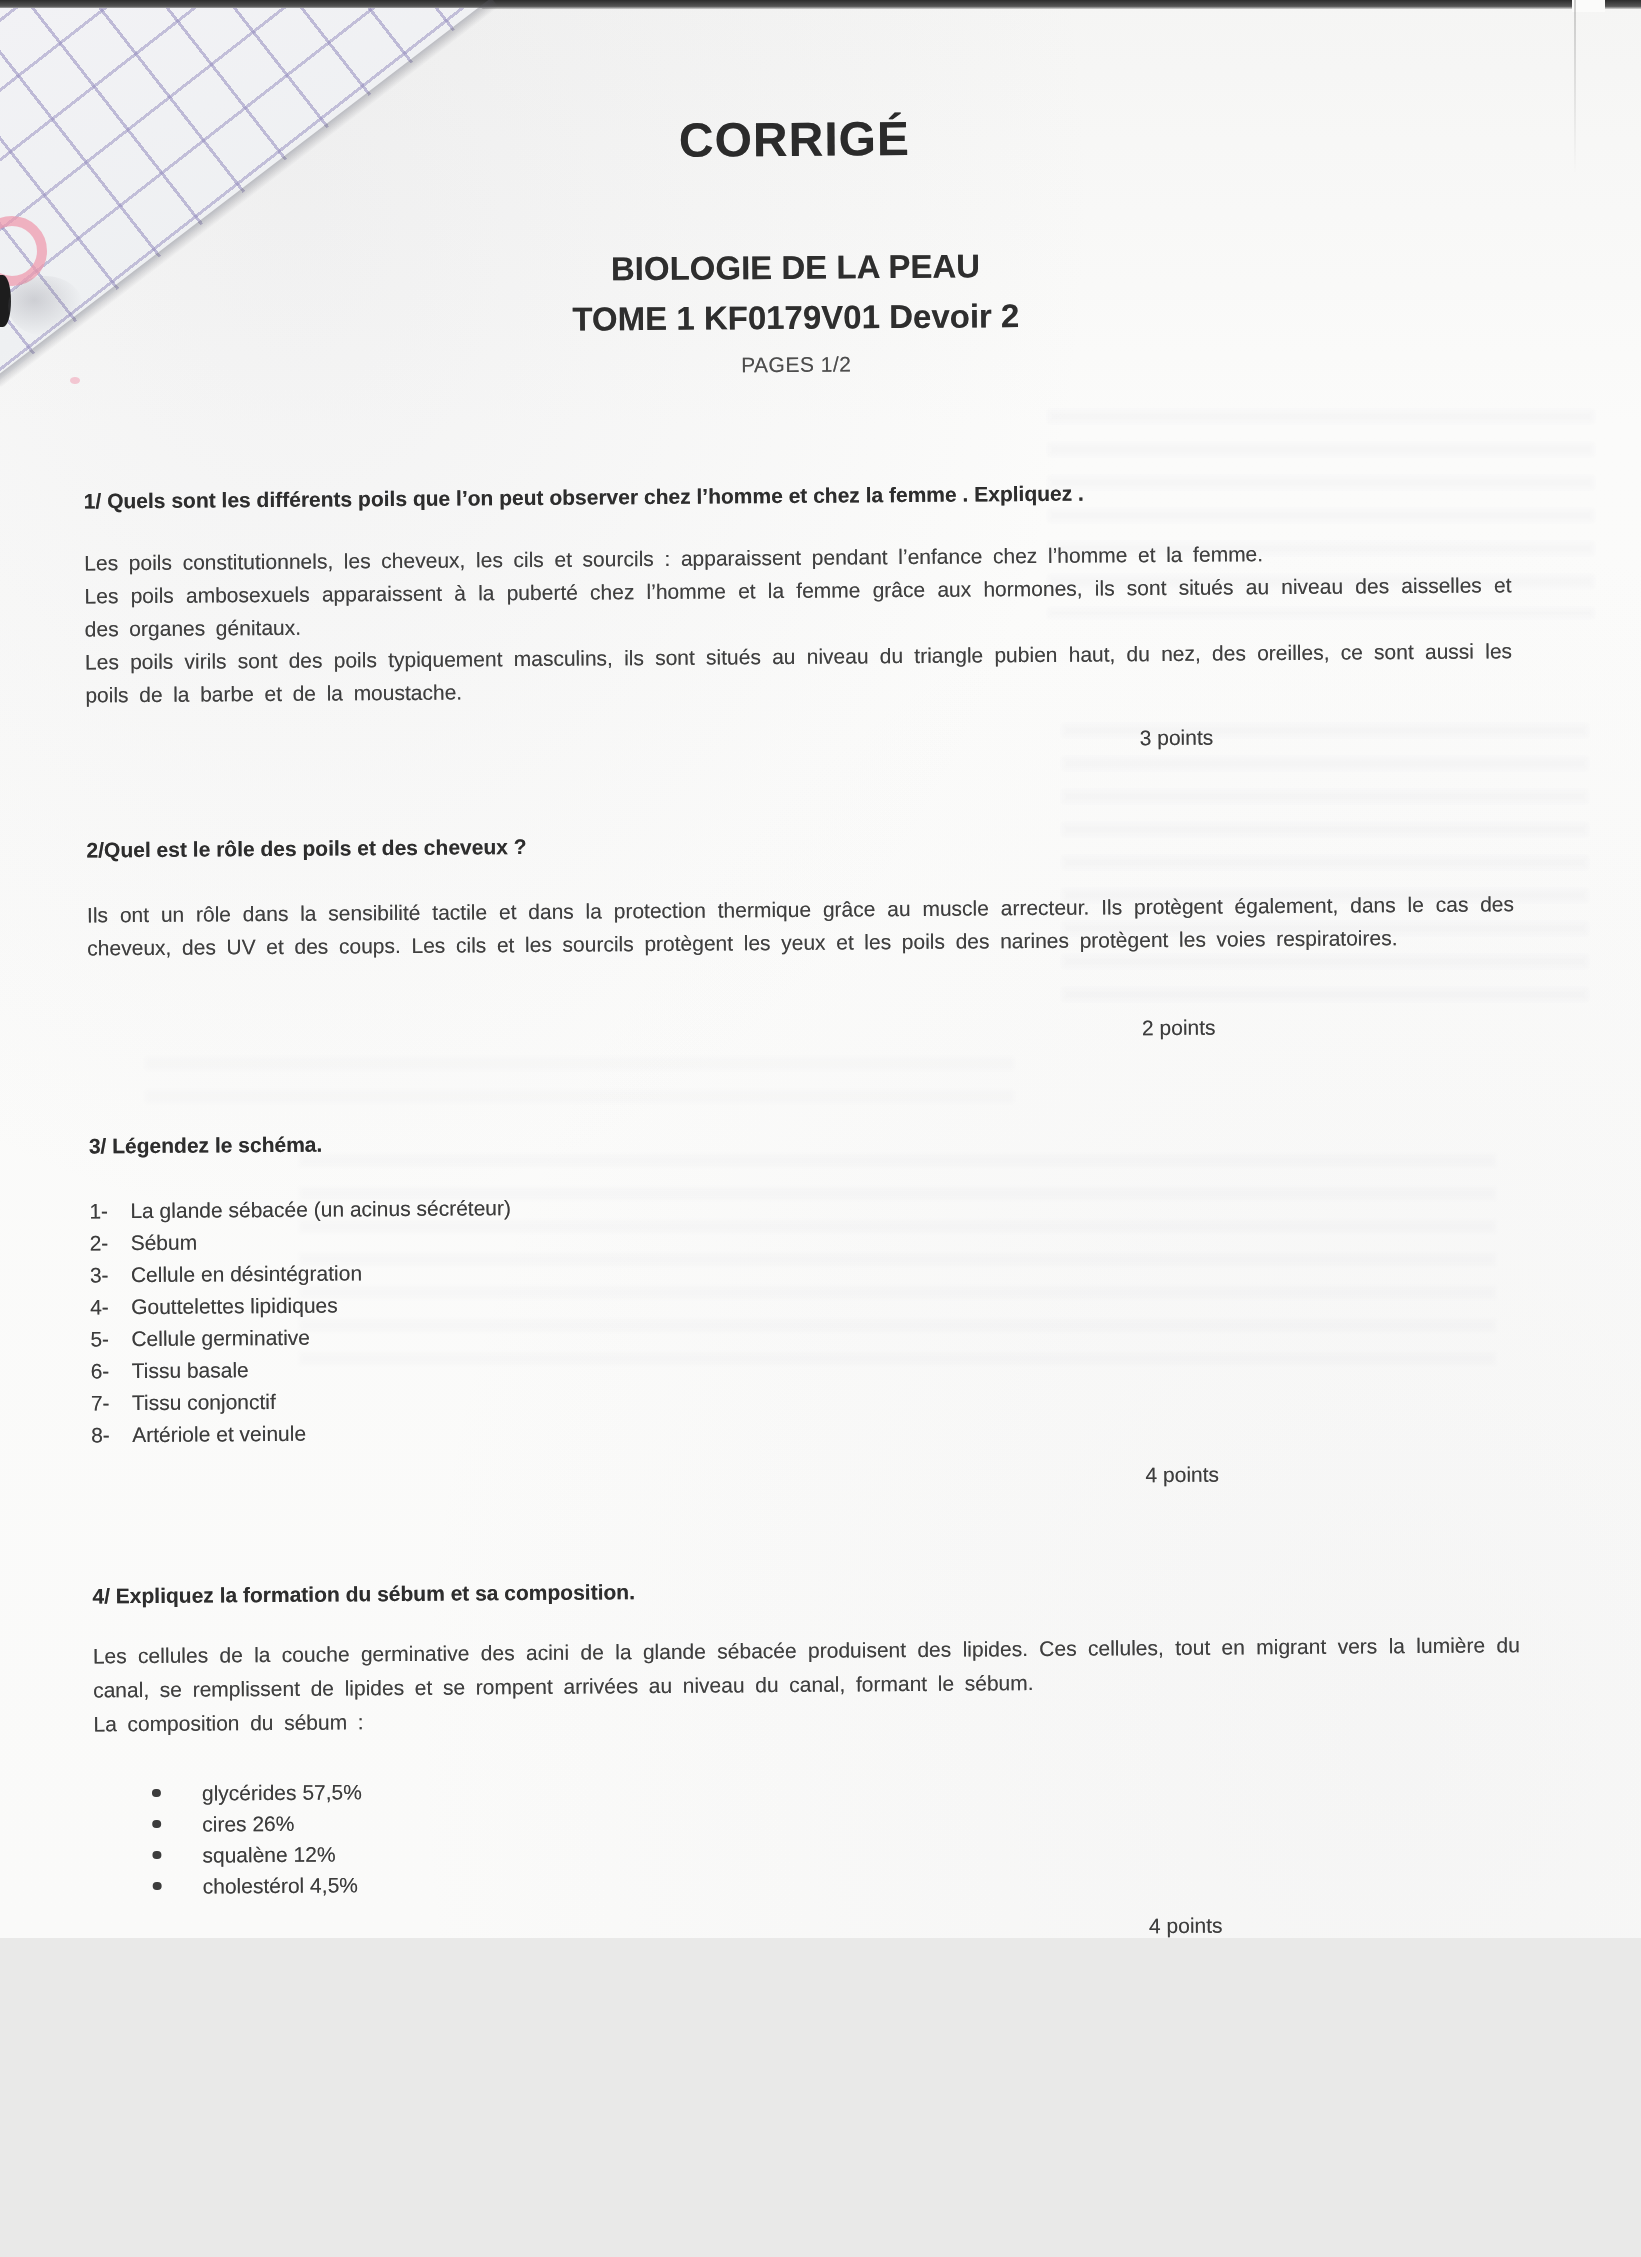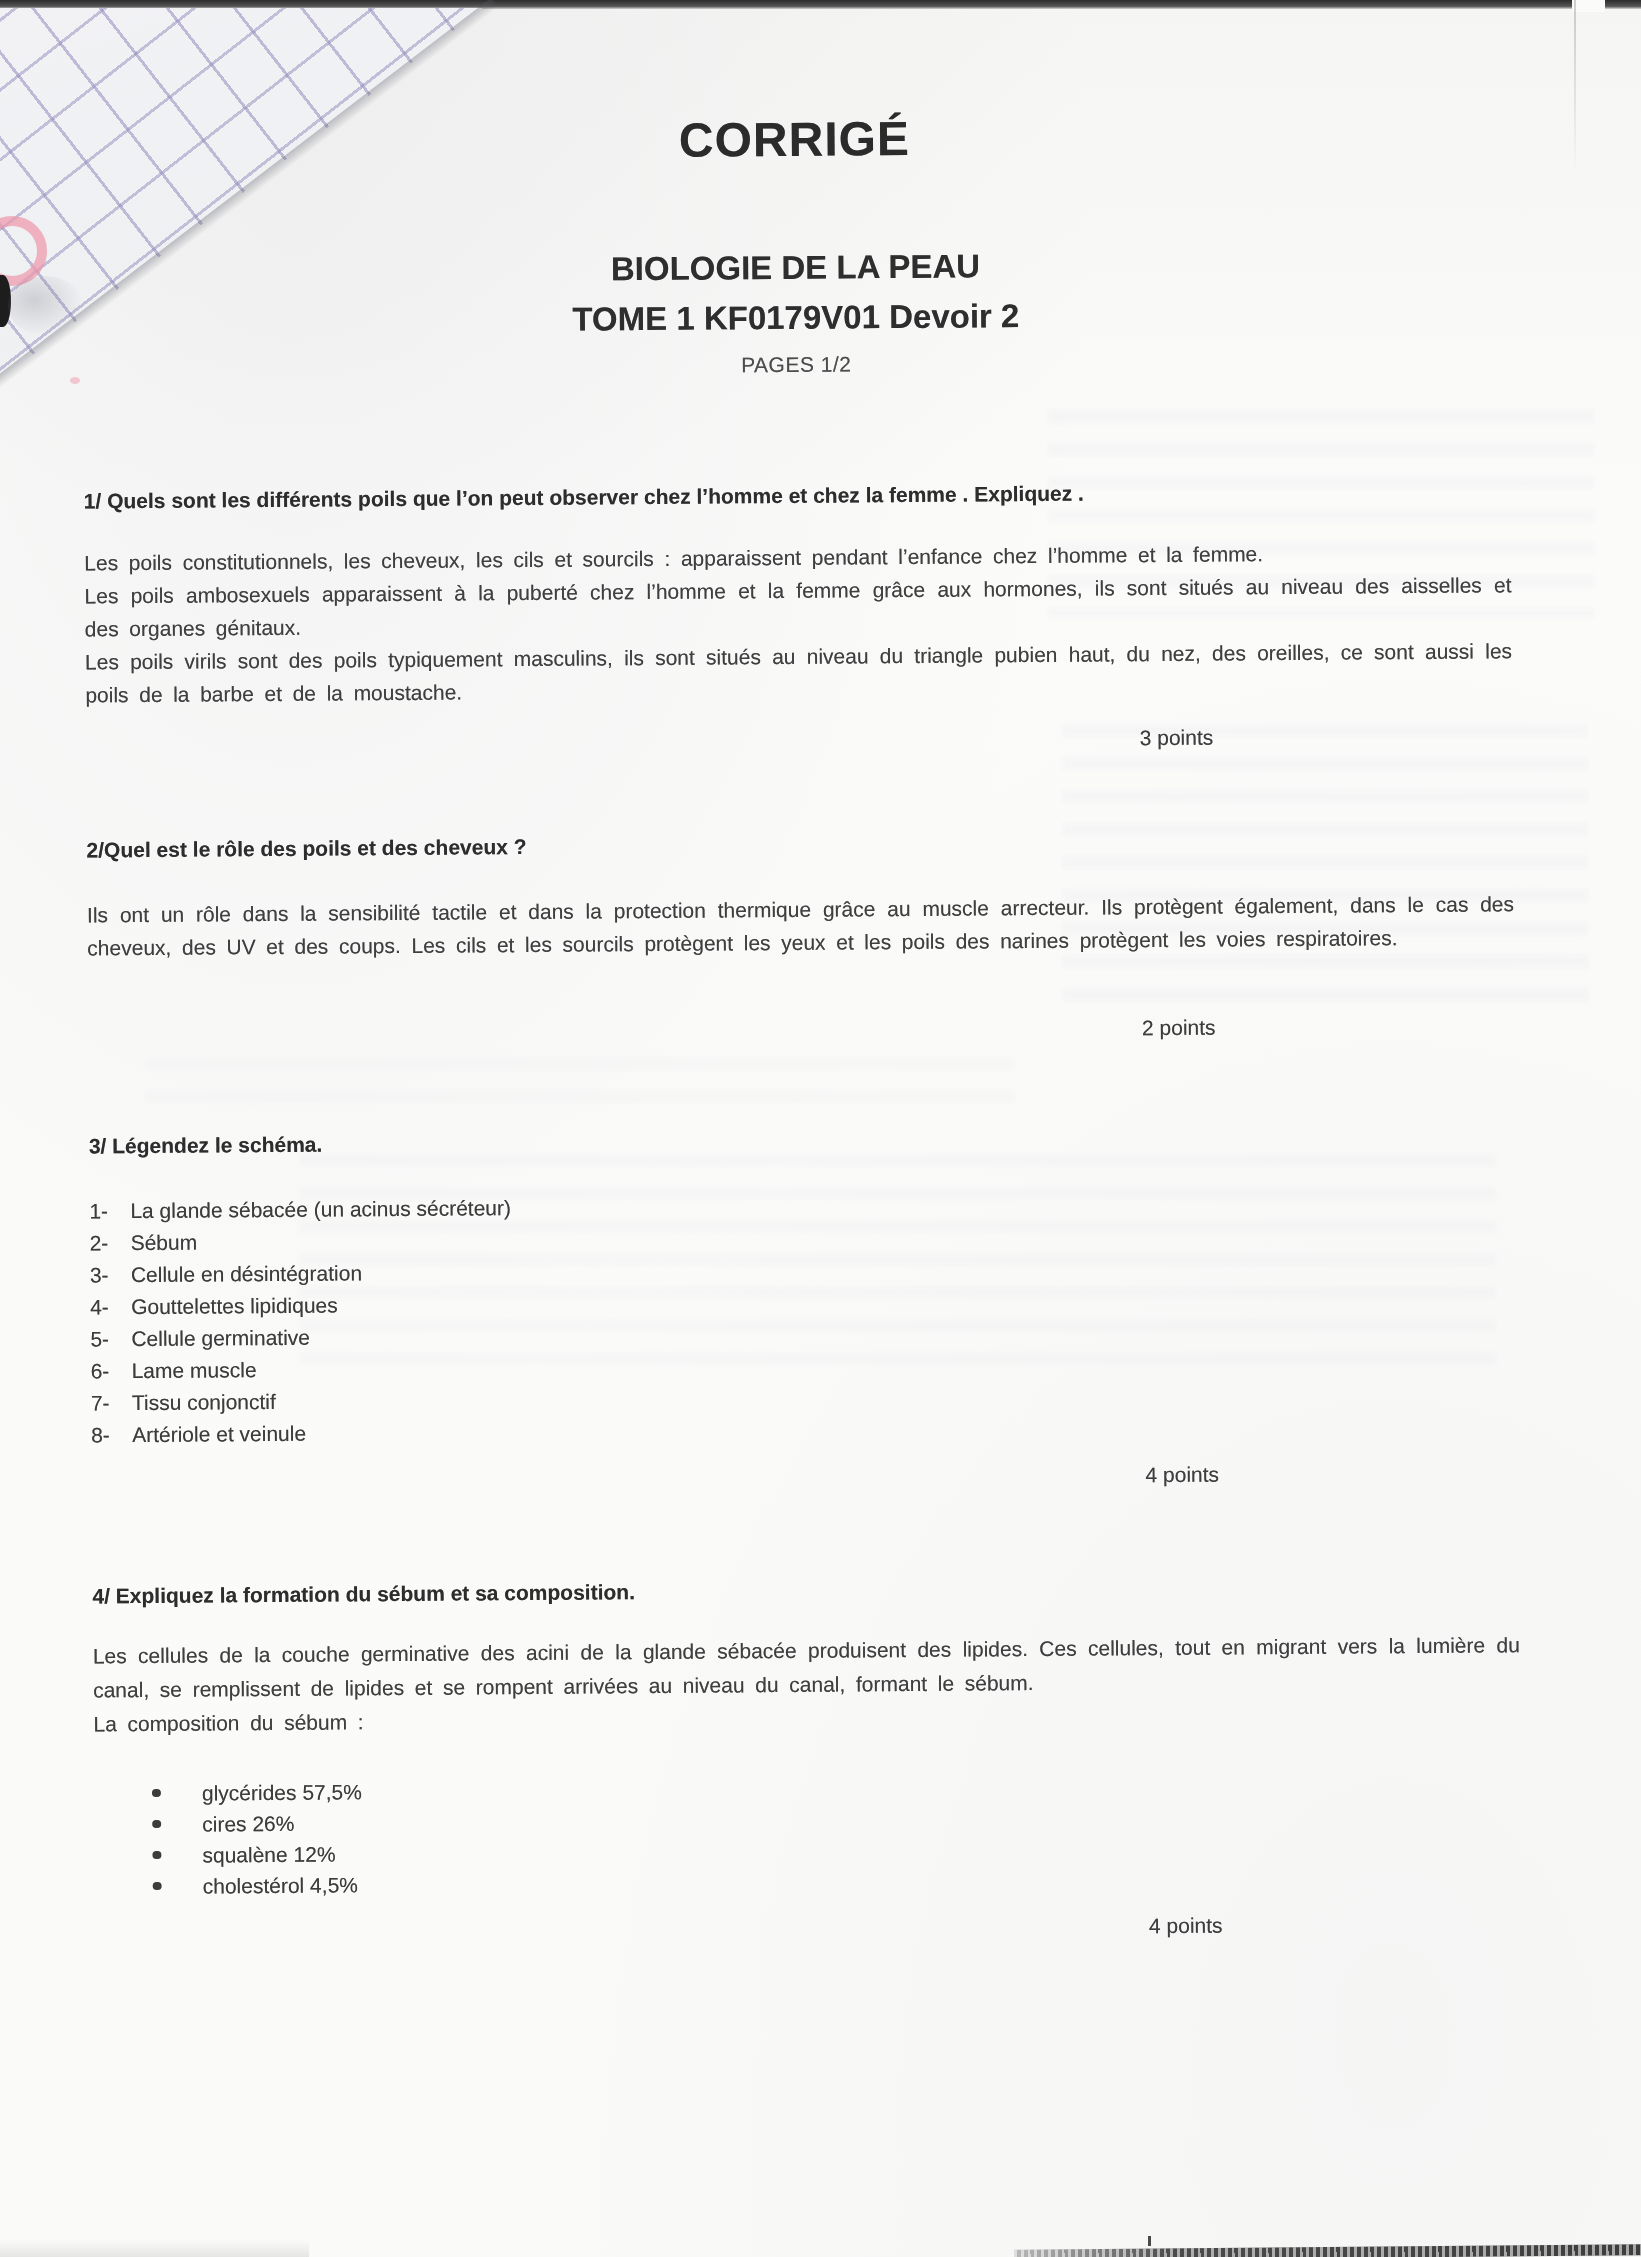--- a/index.html
+++ b/index.html
@@ -1,18 +1,18 @@
 <!DOCTYPE html>
 <html><head>
 <meta charset="utf-8">
 <style>
   html,body{margin:0;padding:0;background:#e9e9e8;}
   .sheet{
     position:relative;
-    width:1641px;height:2257px;
+    width:1641px;height:1938px;
     margin:0 auto;
     overflow:hidden;
     font-family:"Liberation Sans","DejaVu Sans",sans-serif;
     background:
       radial-gradient(ellipse at 18% 10%, rgba(190,190,198,0.14), transparent 42%),
       radial-gradient(ellipse at 85% 90%, rgba(200,200,205,0.10), transparent 50%),
       linear-gradient(180deg,#f5f5f4 0%,#fbfbfa 22%,#fafaf9 100%);
   }
   
   .scan-top-band{position:absolute;top:0;left:0;width:1641px;height:8.7px;
@@ -145,21 +145,21 @@
       <div class="legend-row">
         <span class="legend-num">4-</span>
         <span>Gouttelettes lipidiques</span>
       </div>
       <div class="legend-row">
         <span class="legend-num">5-</span>
         <span>Cellule germinative</span>
       </div>
       <div class="legend-row">
         <span class="legend-num">6-</span>
-        <span>Lame muscle</span>
+        <span>Tissu basale</span>
       </div>
       <div class="legend-row">
         <span class="legend-num">7-</span>
         <span>Tissu conjonctif</span>
       </div>
       <div class="legend-row">
         <span class="legend-num">8-</span>
         <span>Artériole et veinule</span>
       </div>
     </div>

